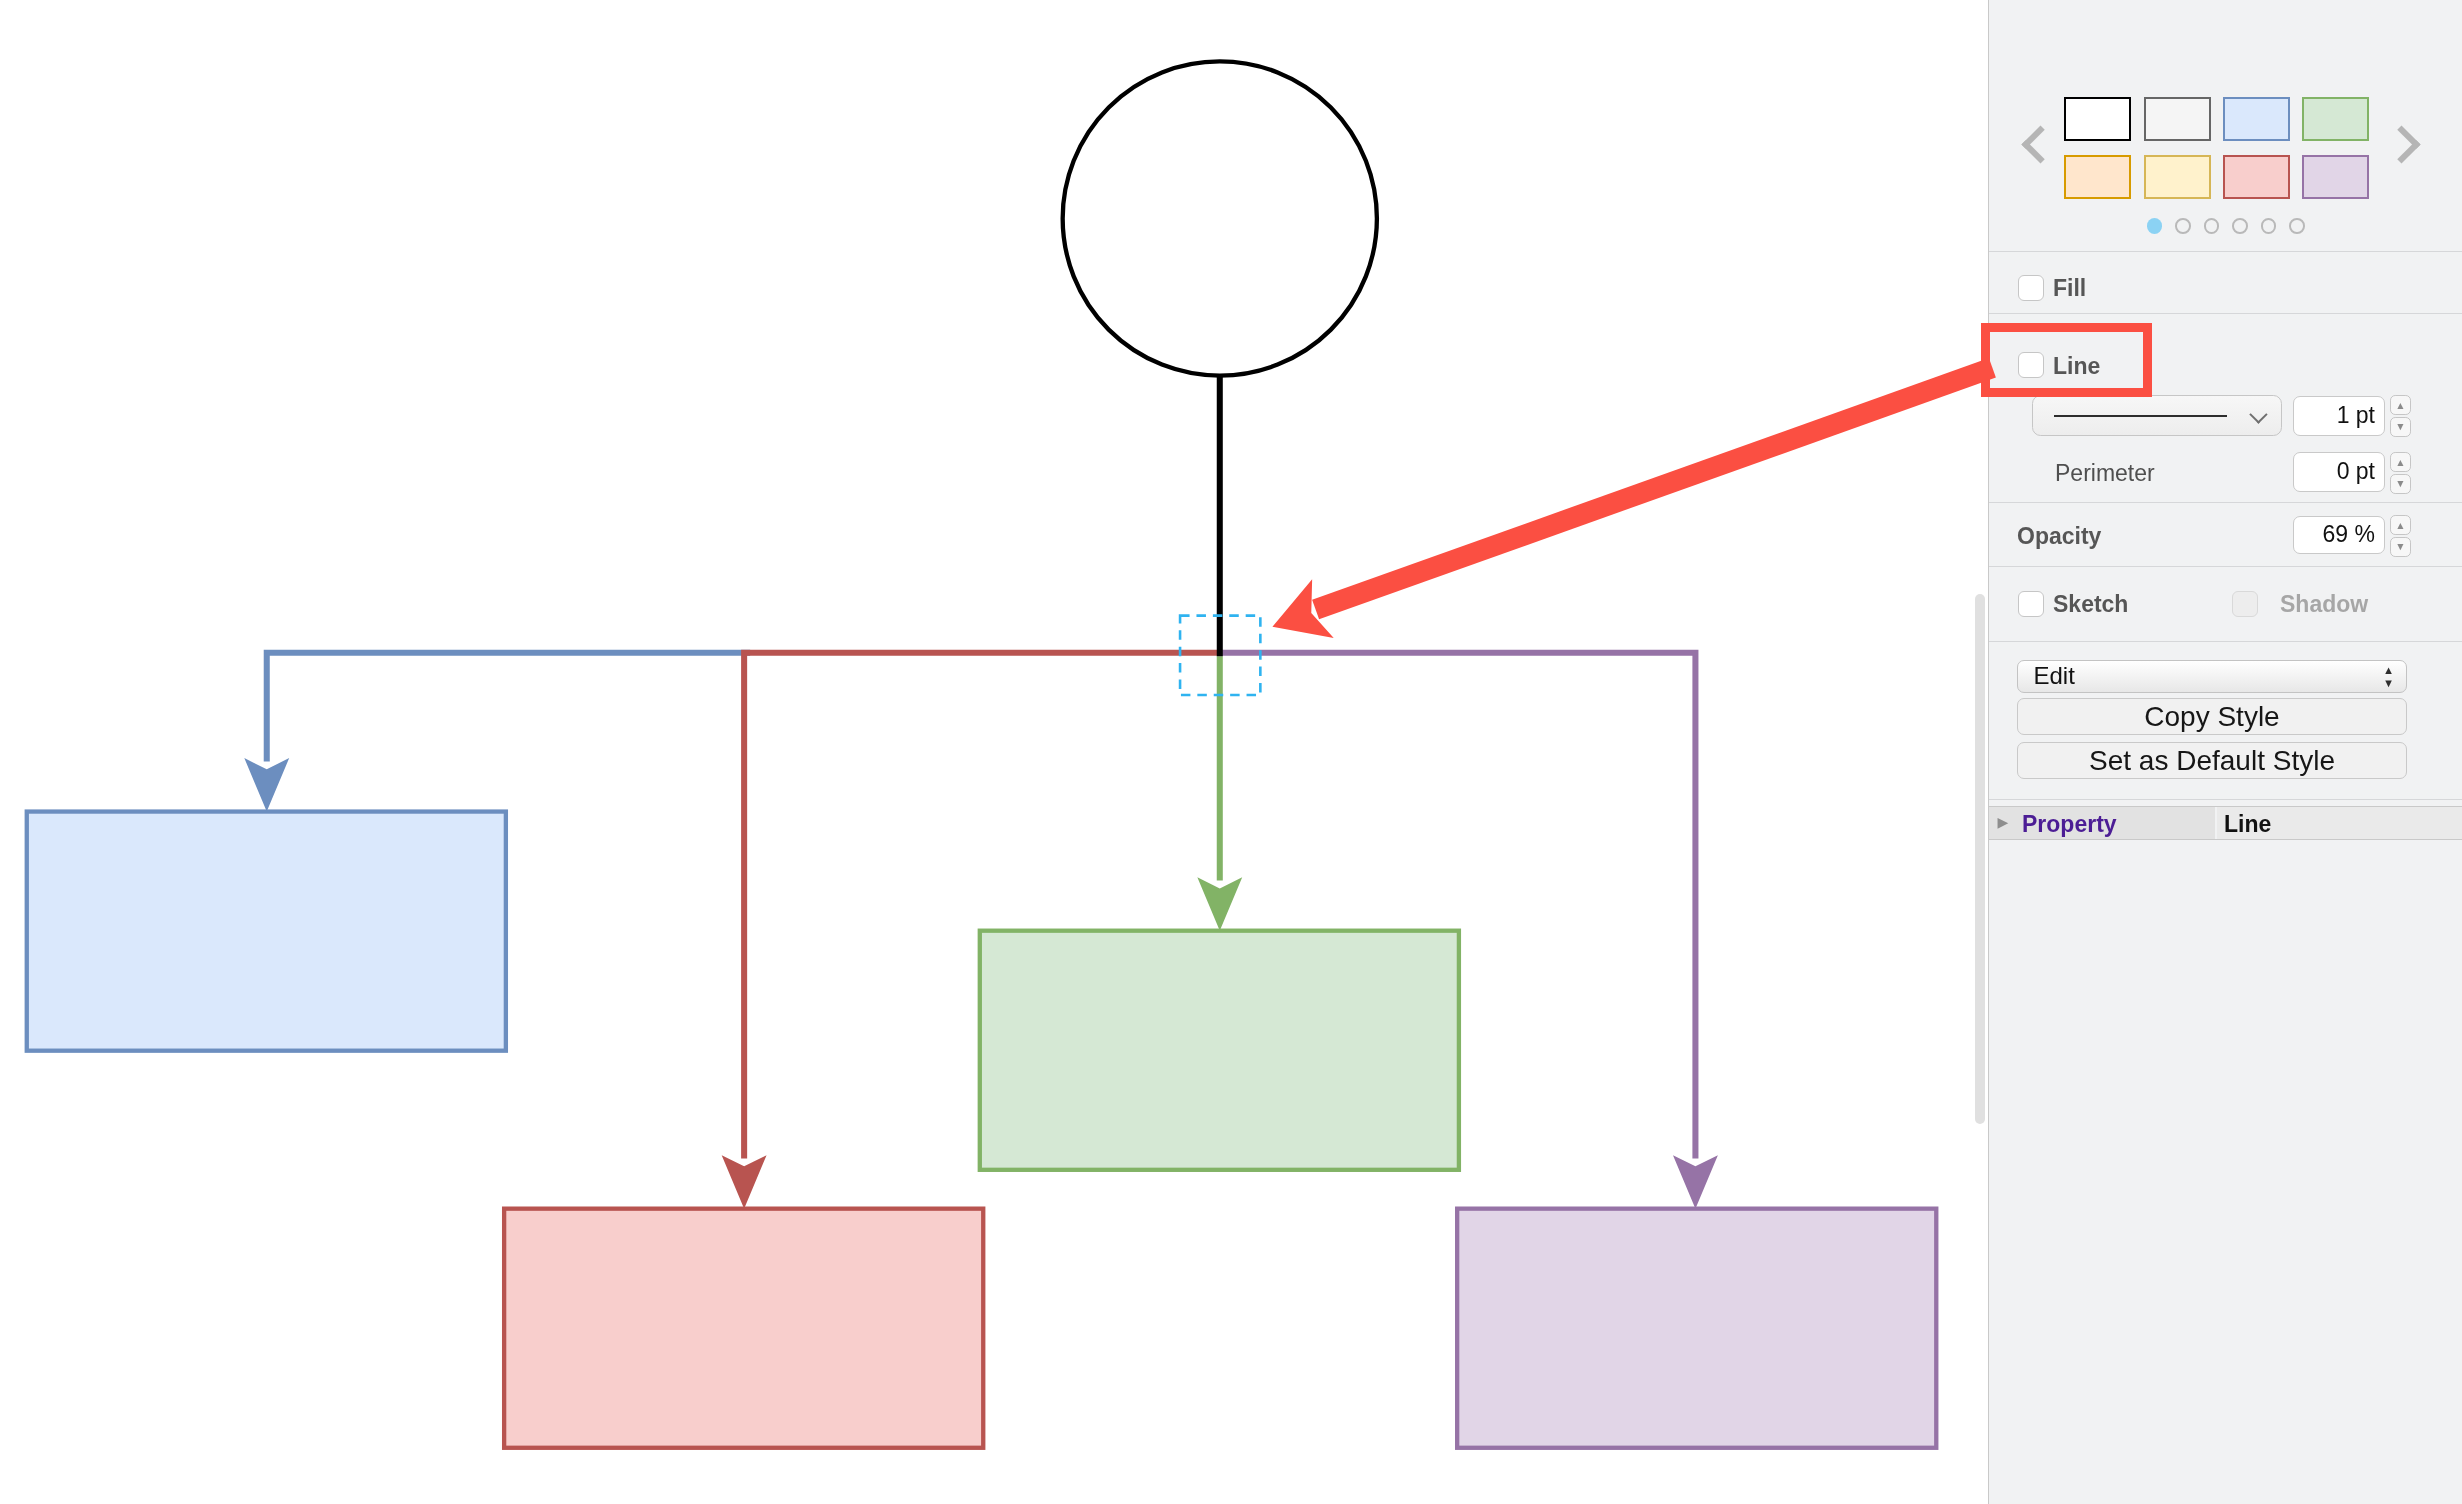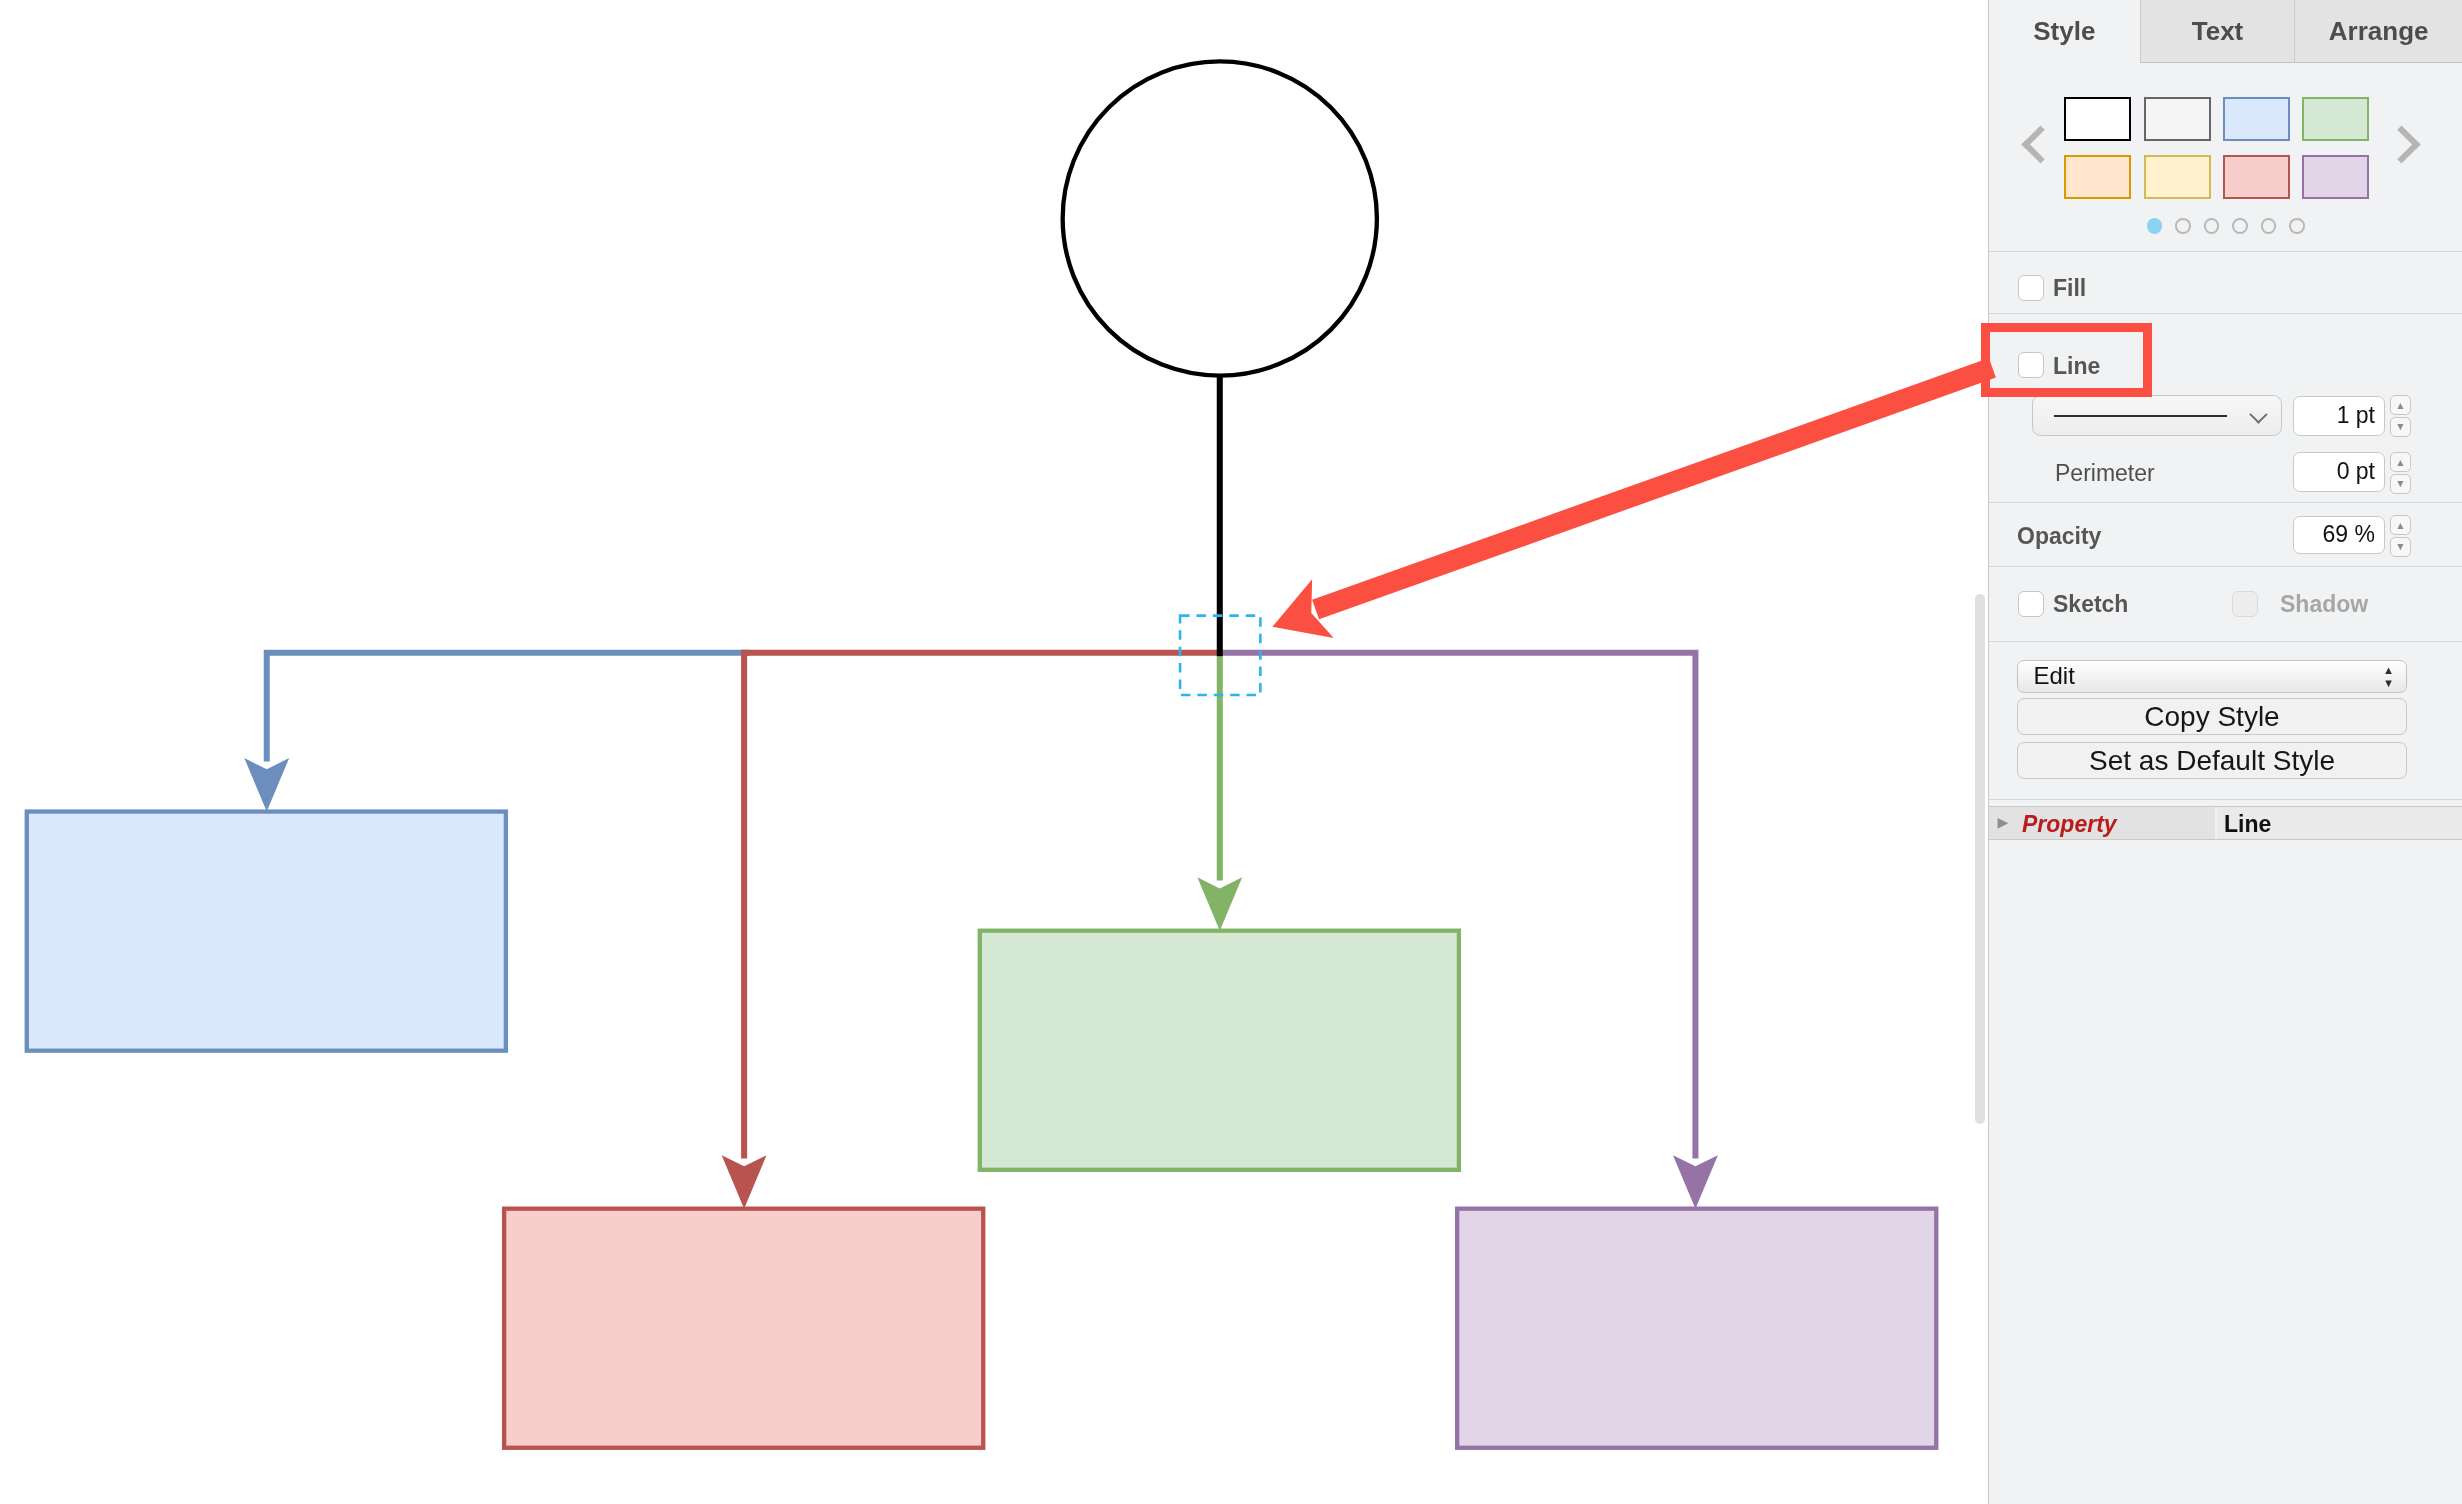--- a/index.html
+++ b/index.html
@@ -66,21 +66,21 @@
   #edit-arrows{position:absolute;right:12px;top:2.6px;display:flex;flex-direction:column;line-height:13px;font-size:11.2px;color:#2d2d2d;}
   .panel-btn{
     position:absolute;left:28px;width:390px;height:37px;box-sizing:border-box;
     background:#f1f1f1;border:1.3px solid #c9c9c9;border-radius:7px;
     font-size:28px;color:#161616;display:flex;align-items:center;justify-content:center;
   }
   #prop-header{position:absolute;left:0;top:806px;width:474px;height:34px;border-top:0.9px solid #c9c9c9;border-bottom:0.9px solid #c9c9c9;box-sizing:border-box;}
   #prop-cell{position:absolute;left:0;top:0;width:226px;height:100%;background:#e2e2e2;}
   #value-cell{position:absolute;left:228px;top:0;right:0;height:100%;background:#eaeaea;}
   #prop-triangle{position:absolute;left:8.6px;top:7px;font-size:14px;color:#8e8e8e;}
-  #prop-label{left:33px;top:3.5px;color:#b91c1c;font-style:italic;}
+  #prop-label{left:33px;top:3.5px;color:#4c1d95;}
   #value-label{left:7px;top:3.5px;color:#111;}
   
   #line-callout-box{position:absolute;box-sizing:border-box;z-index:70;background:transparent;}
 </style>
 </head>
 <body>
 
 <svg id="canvas" viewBox="0 0 2852 1742">
     <path d="M 1413 760 L 1413 1020" fill="none" stroke="#82b366" stroke-width="7"></path>
     <polygon points="1413,1078 1387,1016 1413,1029 1439,1016" fill="#82b366"></polygon>
@@ -101,25 +101,20 @@
 
 <svg id="annotation-overlay" viewBox="0 0 2852 1742">
     <line x1="2308" y1="426" x2="1524" y2="706" stroke="#fb4f42" stroke-width="24"></line>
     <polygon points="1474,726 1520,671 1519,710 1545,739" fill="#fb4f42"></polygon>
   </svg>
 <div id="line-callout-box" style="left: 1981px; top: 323px; width: 171px; height: 74px; border: 9.5px solid rgb(251, 79, 66);"></div>
 
 <div id="canvas-scrollbar"></div>
 
 <aside id="sidebar">
-  <div class="tabs" id="tabs">
-      <div class="tab active" style="width: 151px;">Style</div>
-      <div class="tab" style="width: 155px;">Text</div>
-      <div class="tab" style="width: 168px;">Arrange</div>
-    </div>
 
   <span id="chev-left" class="chev"></span>
   <span id="chev-right" class="chev"></span>
   <div id="swatches">
       <div class="swatch" style="left: 75px; top: 97px; background: rgb(255, 255, 255); border-color: rgb(0, 0, 0);"></div>
       <div class="swatch" style="left: 155px; top: 97px; background: rgb(245, 245, 245); border-color: rgb(102, 102, 102);"></div>
       <div class="swatch" style="left: 234px; top: 97px; background: rgb(218, 232, 252); border-color: rgb(108, 142, 191);"></div>
       <div class="swatch" style="left: 313px; top: 97px; background: rgb(213, 232, 212); border-color: rgb(130, 179, 102);"></div>
       <div class="swatch" style="left: 75px; top: 155px; background: rgb(255, 230, 204); border-color: rgb(215, 155, 0);"></div>
       <div class="swatch" style="left: 155px; top: 155px; background: rgb(255, 242, 204); border-color: rgb(214, 182, 86);"></div>

